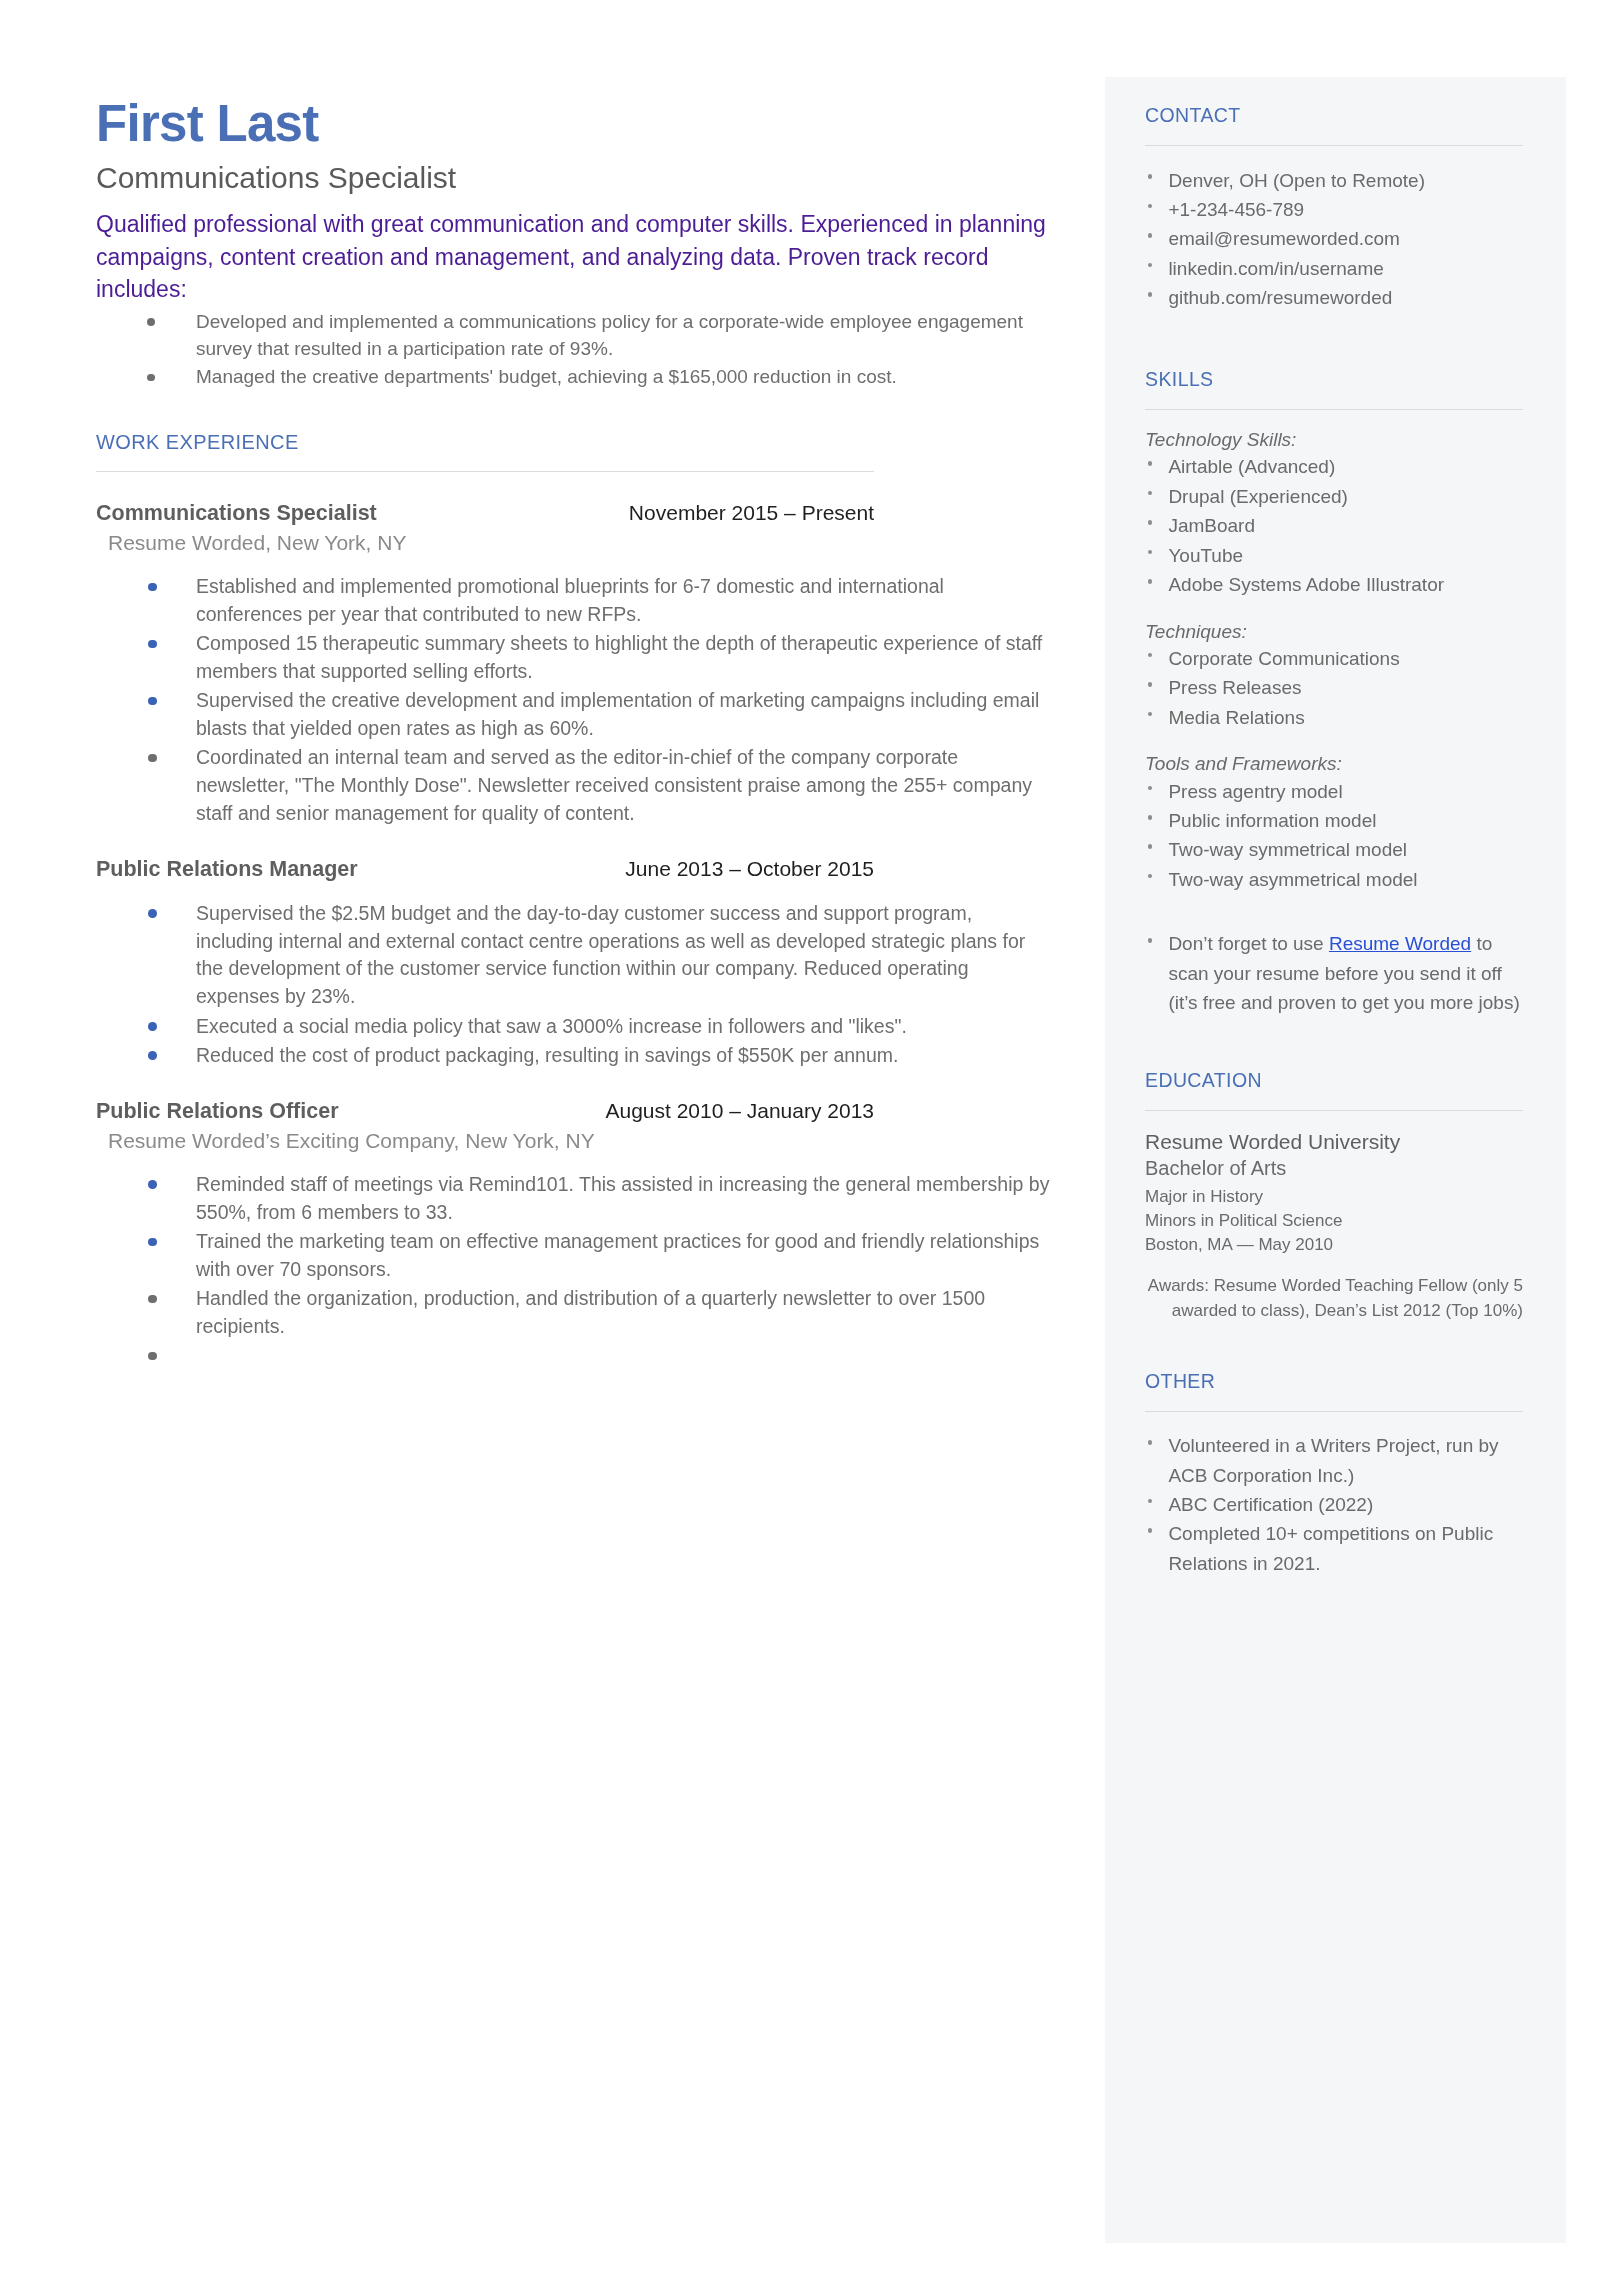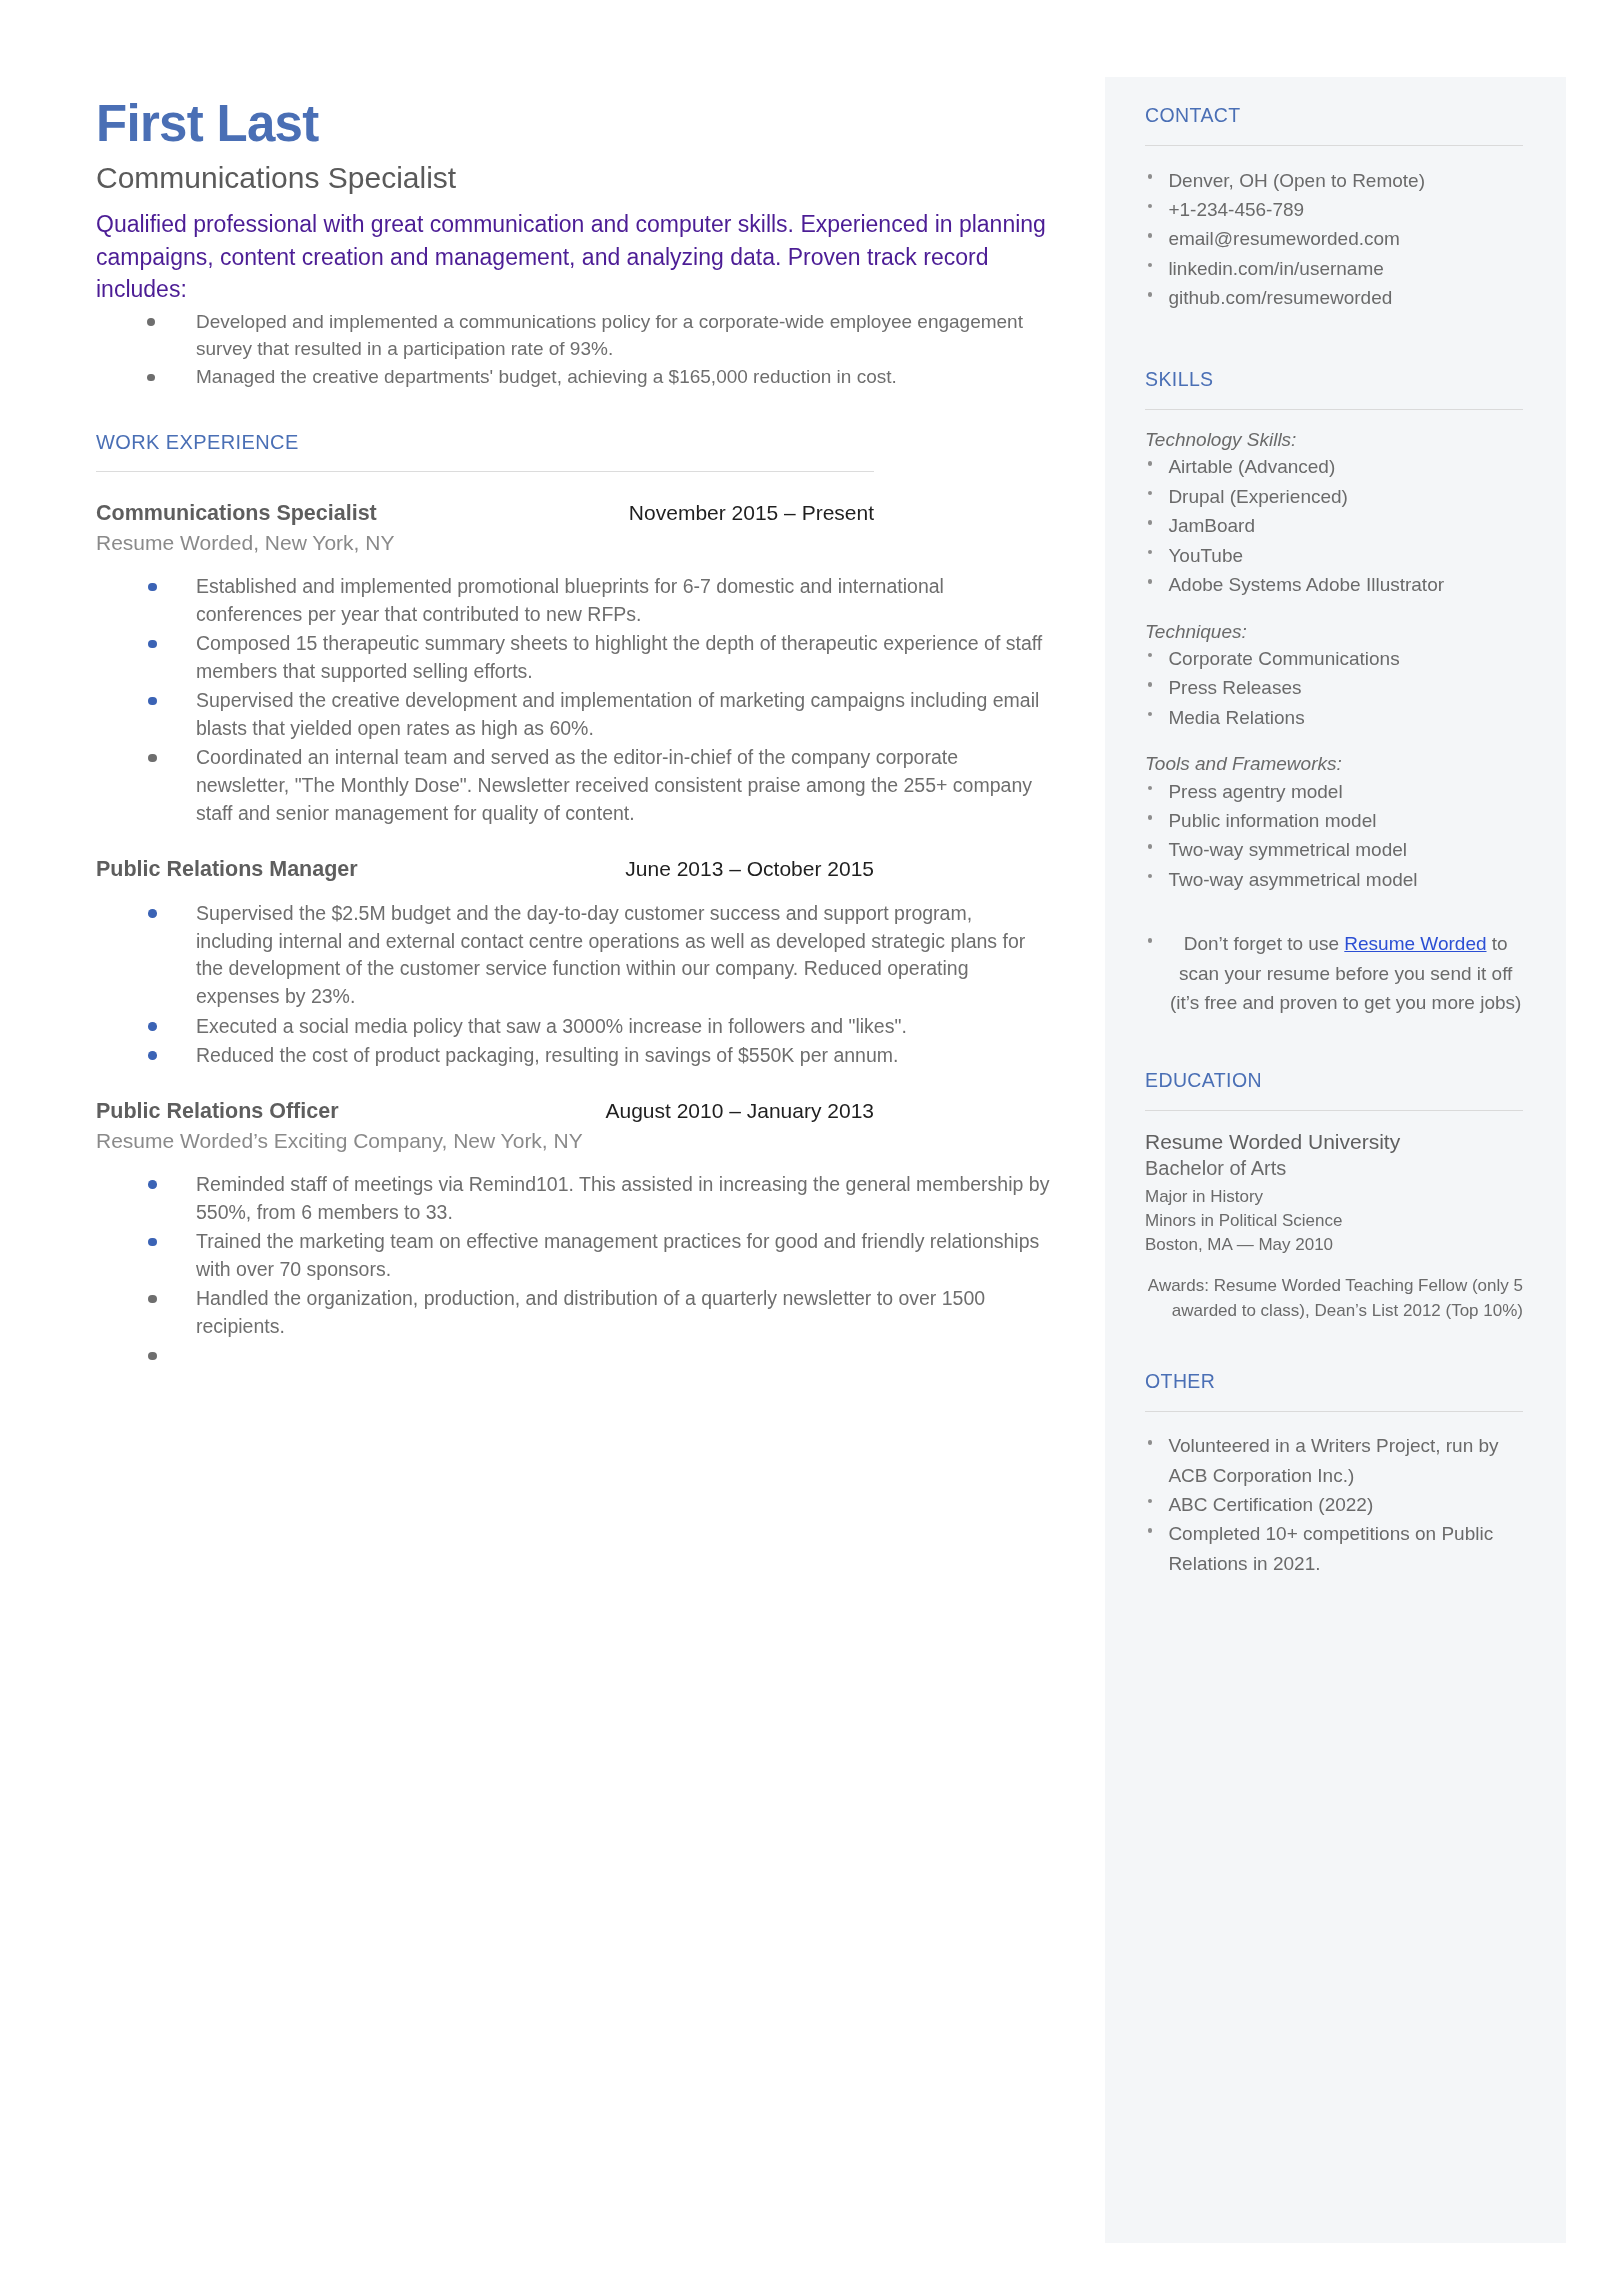--- a/index.html
+++ b/index.html
@@ -124,20 +124,21 @@
   .exp-dates {
     margin-left: auto;
     color: #1f1f1f;
     font-size: 21px;
     white-space: nowrap;
   }
   .exp-company {
     color: #8a8a8a;
     font-size: 21px;
     margin-top: 5.2px;
+    margin-left: 12px;
   }
 
   ul.exp-list {
     list-style: none;
     margin: 18px 0 0 0;
     padding: 0;
   }
   ul.exp-list li {
     position: relative;
     color: #6e6e6e;
@@ -211,21 +212,20 @@
   }
   .side-group { margin-top: 21px; }
 
   .note {
     color: #6a6a6a;
     font-size: 19px;
     line-height: 1.55;
     position: relative;
     padding-left: 23.4px;
     margin: 0;
-    text-align: center;
   }
   .note .dot {
     position: absolute;
     left: 2.6px;
     top: 0.47em;
     width: 4.6px;
     height: 4.6px;
     border-radius: 50%;
     background: #8d8d8d;
   }

